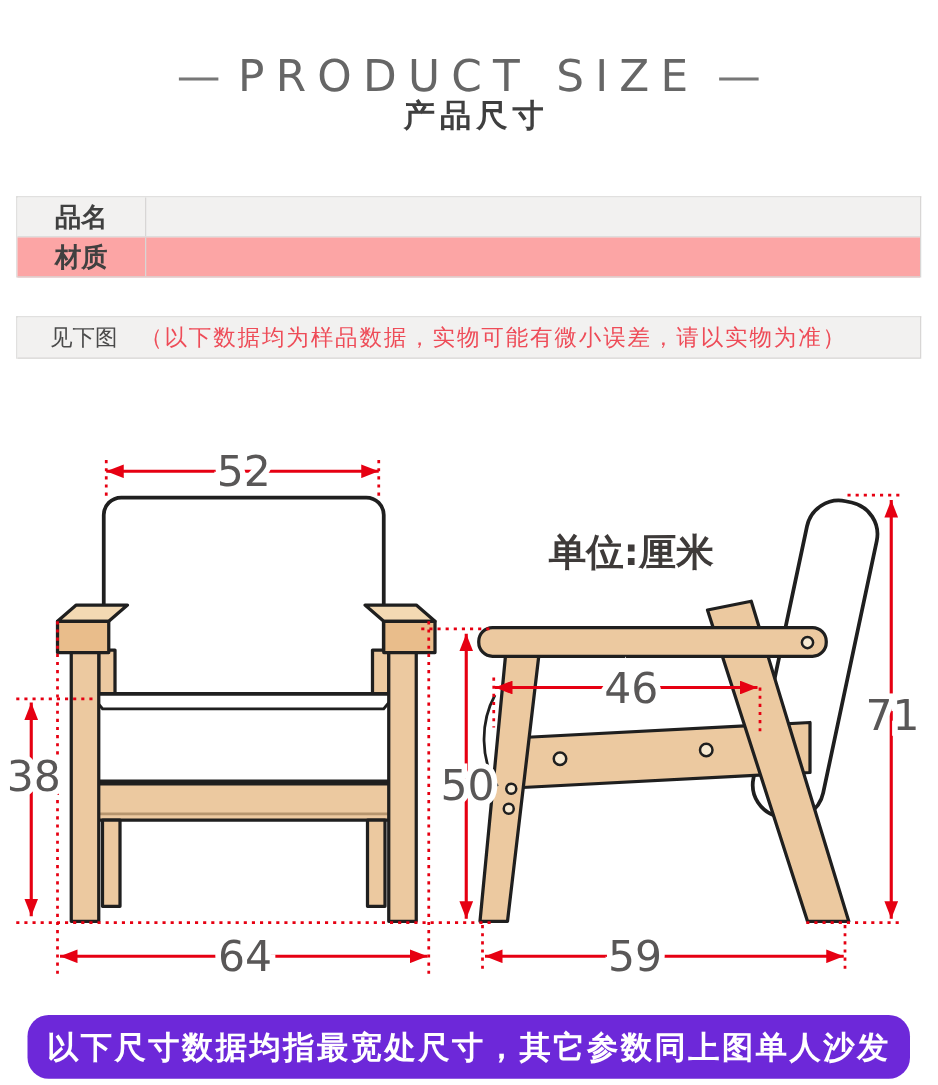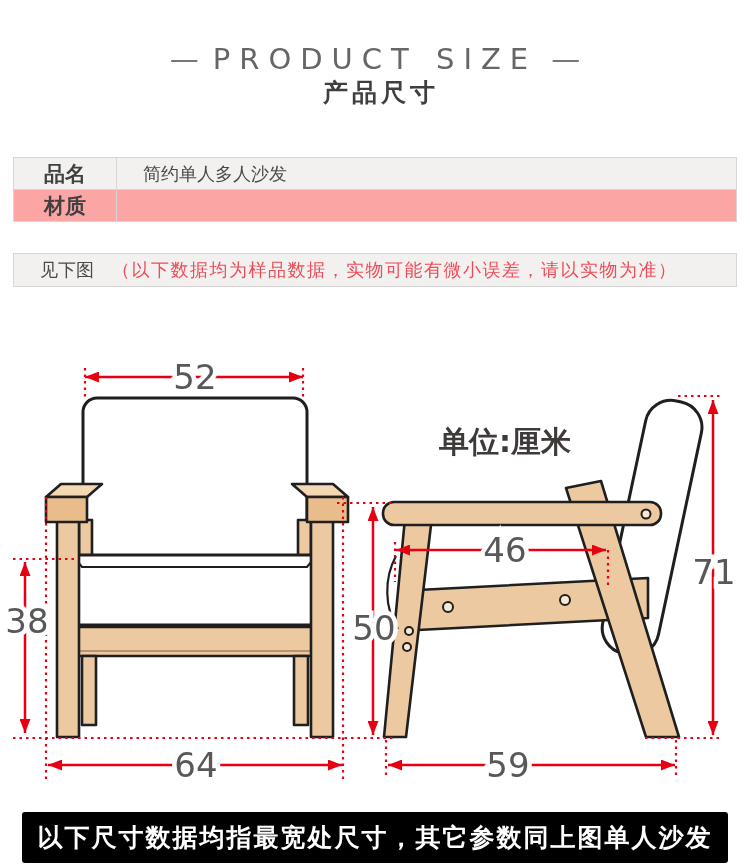--- a/index.html
+++ b/index.html
@@ -2,21 +2,21 @@
 <html><head>
 <meta charset="utf-8">
 <style>
   html,body{margin:0;padding:0;background:#fff;}
   body{width:750px;height:868px;position:relative;overflow:hidden;
        font-family:"DejaVu Sans","Liberation Sans",sans-serif;}
   .abs{position:absolute;}
 
   
   .hdr-en{top:42px;left:0;right:0;text-align:center;color:#666;
-          font-size:29px;letter-spacing:9px;font-weight:400;}
+          font-size:35px;letter-spacing:9px;font-weight:400;}
   .hdr-en .dash{letter-spacing:0;margin:0 14px;color:#777;}
   .hdr-cn{top:76px;left:0;right:0;text-align:center;color:#3f3f3f;
           font-size:25px;font-weight:bold;letter-spacing:4px;padding-left:12px;}
 
   
   .tbl{left:13px;top:157px;width:724px;}
   .tsec{border:1px solid #d8d6d5;border-bottom:none;}
   .trow{display:flex;align-items:center;height:31px;border-bottom:1px solid #d8d6d5;}
   .trow.h32{height:32px;}
   .bg-gray{background:#f2f1f0;}
@@ -49,21 +49,20 @@
 </head>
 <body>
 
 <div class="abs hdr-en"><span class="dash">—</span><span>PRODUCT SIZE</span><span class="dash">—</span></div>
 <div class="abs hdr-cn">产品尺寸</div>
 
 <div class="abs tbl">
   <div class="tsec">
     <div class="trow bg-gray">
       <div class="tlabel">品名</div>
-      <div class="tvalue"><span>简约单人多人沙发</span></div>
     </div>
     <div class="trow bg-white">
       <div class="tlabel">材质</div>
     </div>
   </div>
   <div class="tgap"></div>
   <div class="tsec">
     <div class="trow h32 bg-gray">
       <div class="tvalue"><span>见下图</span><span class="tnote">（以下数据均为样品数据，实物可能有微小误差，请以实物为准）</span></div>
     </div>
@@ -142,15 +141,15 @@
     <text x="27" y="283" text-anchor="middle">38</text>
     <text x="196" y="427" text-anchor="middle">64</text>
     <text x="374" y="290" text-anchor="middle">50</text>
     <text x="505" y="212" text-anchor="middle">46</text>
     <text x="714" y="234" text-anchor="middle">71</text>
     <text x="508" y="427" text-anchor="middle">59</text>
     <text class="unit" x="505" y="102" text-anchor="middle">单位:厘米</text>
   </g>
 </svg>
 
-<div class="abs banner" style="background:#000000;">
+<div class="abs banner" style="background:#6d28d9;border-radius:17px;">
   <span>以下尺寸数据均指最宽处尺寸，其它参数同上图单人沙发</span>
 </div>
 
 </body></html>

